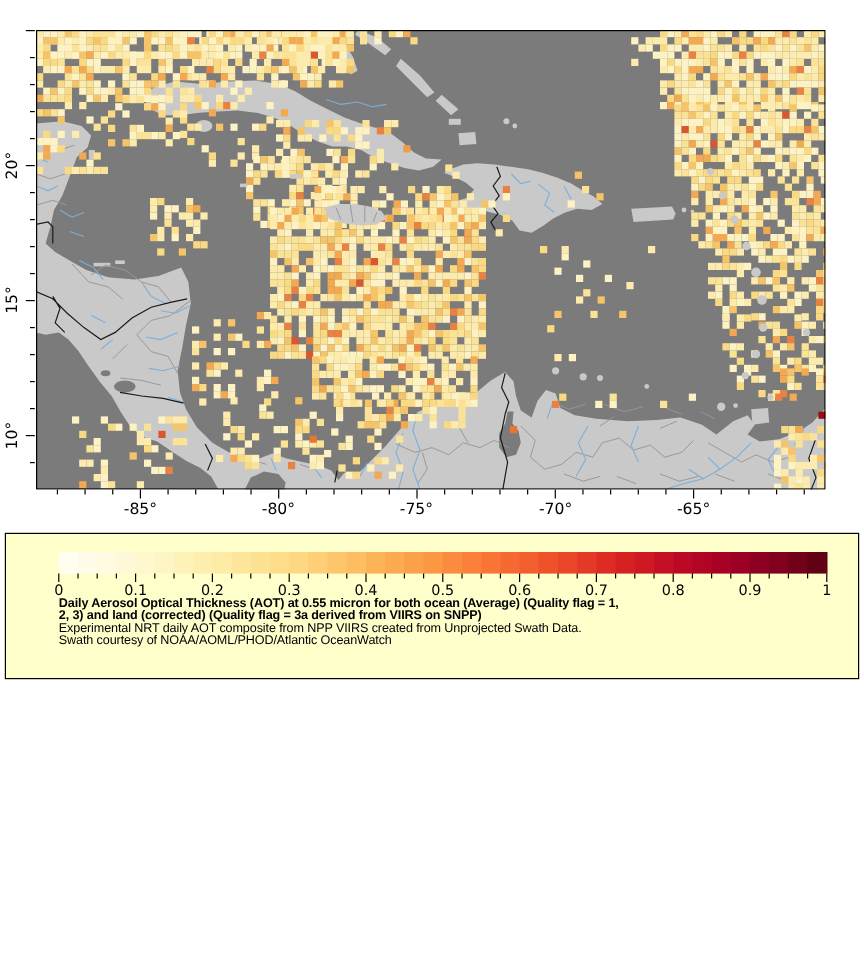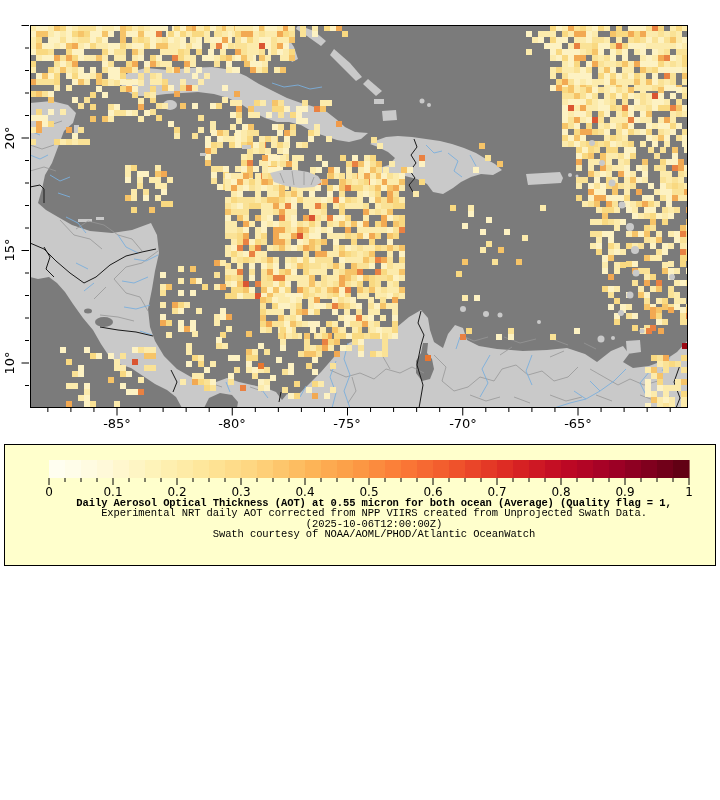--- a/index.html
+++ b/index.html
@@ -6,22 +6,22 @@
   .page{position:relative;width:720px;height:800px;background:#ffffff;overflow:hidden;
         font-family:"DejaVu Sans",sans-serif;}
   #map-svg{position:absolute;left:30px;top:25px;}
   #axis-svg{position:absolute;left:0;top:0;pointer-events:none;}
   .axis-text{font-family:"DejaVu Sans",sans-serif;font-size:13px;fill:#000;}
   #legend-box{position:absolute;left:4px;top:444px;width:710px;height:120px;
               background:#FFFFCC;border:1px solid #000;}
   #cbar-svg{position:absolute;left:0;top:0;}
   .cbar-label{font-family:"DejaVu Sans",sans-serif;font-size:12px;fill:#000;}
   .legend-lines{position:absolute;left:44px;top:53px;width:650px;}
-  .legend-line{font-family:Liberation Mono, monospace;font-size:10.5px;line-height:10.4px;
-               color:#000;white-space:nowrap;letter-spacing:-0.1px;text-align:center;}
+  .legend-line{font-family:Liberation Sans, sans-serif;font-size:10.5px;line-height:10.4px;
+               color:#000;white-space:nowrap;letter-spacing:-0.1px;}
   .legend-line.bold{font-weight:bold;}
 </style>
 </head>
 <body>
 
 <div class="page">
 
   <svg id="map-svg" width="658" height="383" viewBox="0 0 658 383">
     <rect id="ocean" x="0" y="0" width="658" height="383" fill="#7B7B7B"></rect>
 
@@ -2606,18 +2606,18 @@
           <text class="cbar-label" x="364" y="51" text-anchor="middle">0.5</text>
           <text class="cbar-label" x="428" y="51" text-anchor="middle">0.6</text>
           <text class="cbar-label" x="492" y="51" text-anchor="middle">0.7</text>
           <text class="cbar-label" x="556" y="51" text-anchor="middle">0.8</text>
           <text class="cbar-label" x="620" y="51" text-anchor="middle">0.9</text>
           <text class="cbar-label" x="684" y="51" text-anchor="middle">1</text>
         </g>
     </svg>
     <div class="legend-lines">
       <div class="legend-line bold">Daily Aerosol Optical Thickness (AOT) at 0.55 micron for both ocean (Average) (Quality flag = 1,</div>
-      <div class="legend-line">Experimental NRT daily AOT corrected from NPP VIIRS created from Unprojected Swath Data.</div>
-      <div class="legend-line">(2025-10-06T12:00:00Z)</div>
+      <div class="legend-line bold">2, 3) and land (corrected) (Quality flag = 3a derived from VIIRS on SNPP)</div>
+      <div class="legend-line">Experimental NRT daily AOT composite from NPP VIIRS created from Unprojected Swath Data.</div>
       <div class="legend-line">Swath courtesy of NOAA/AOML/PHOD/Atlantic OceanWatch</div>
     </div>
   </div>
 </div>
 
 </body></html>

